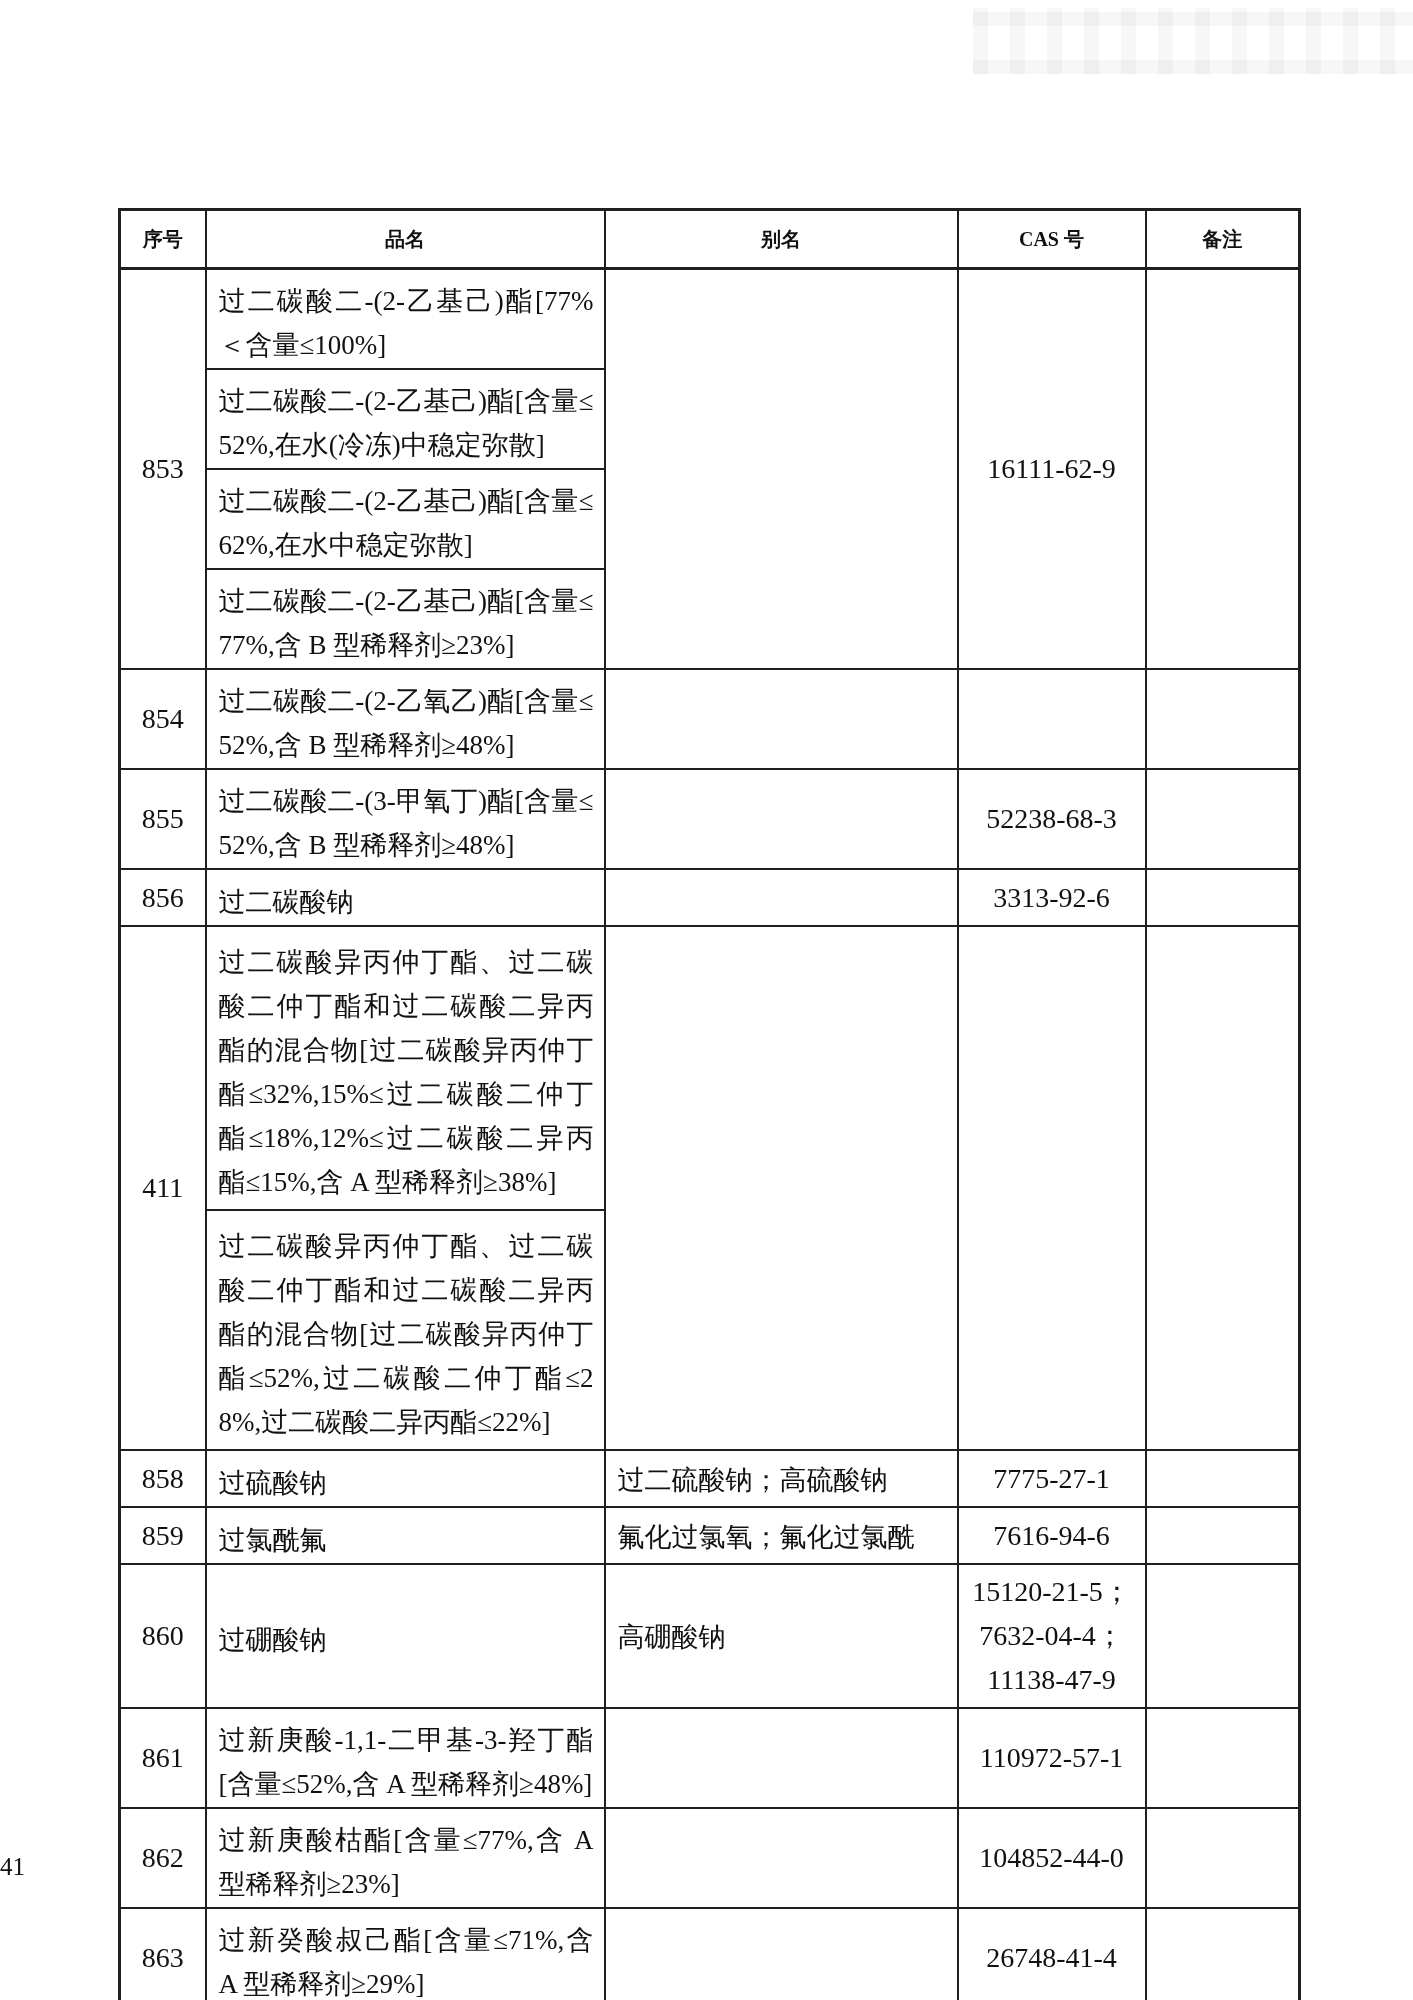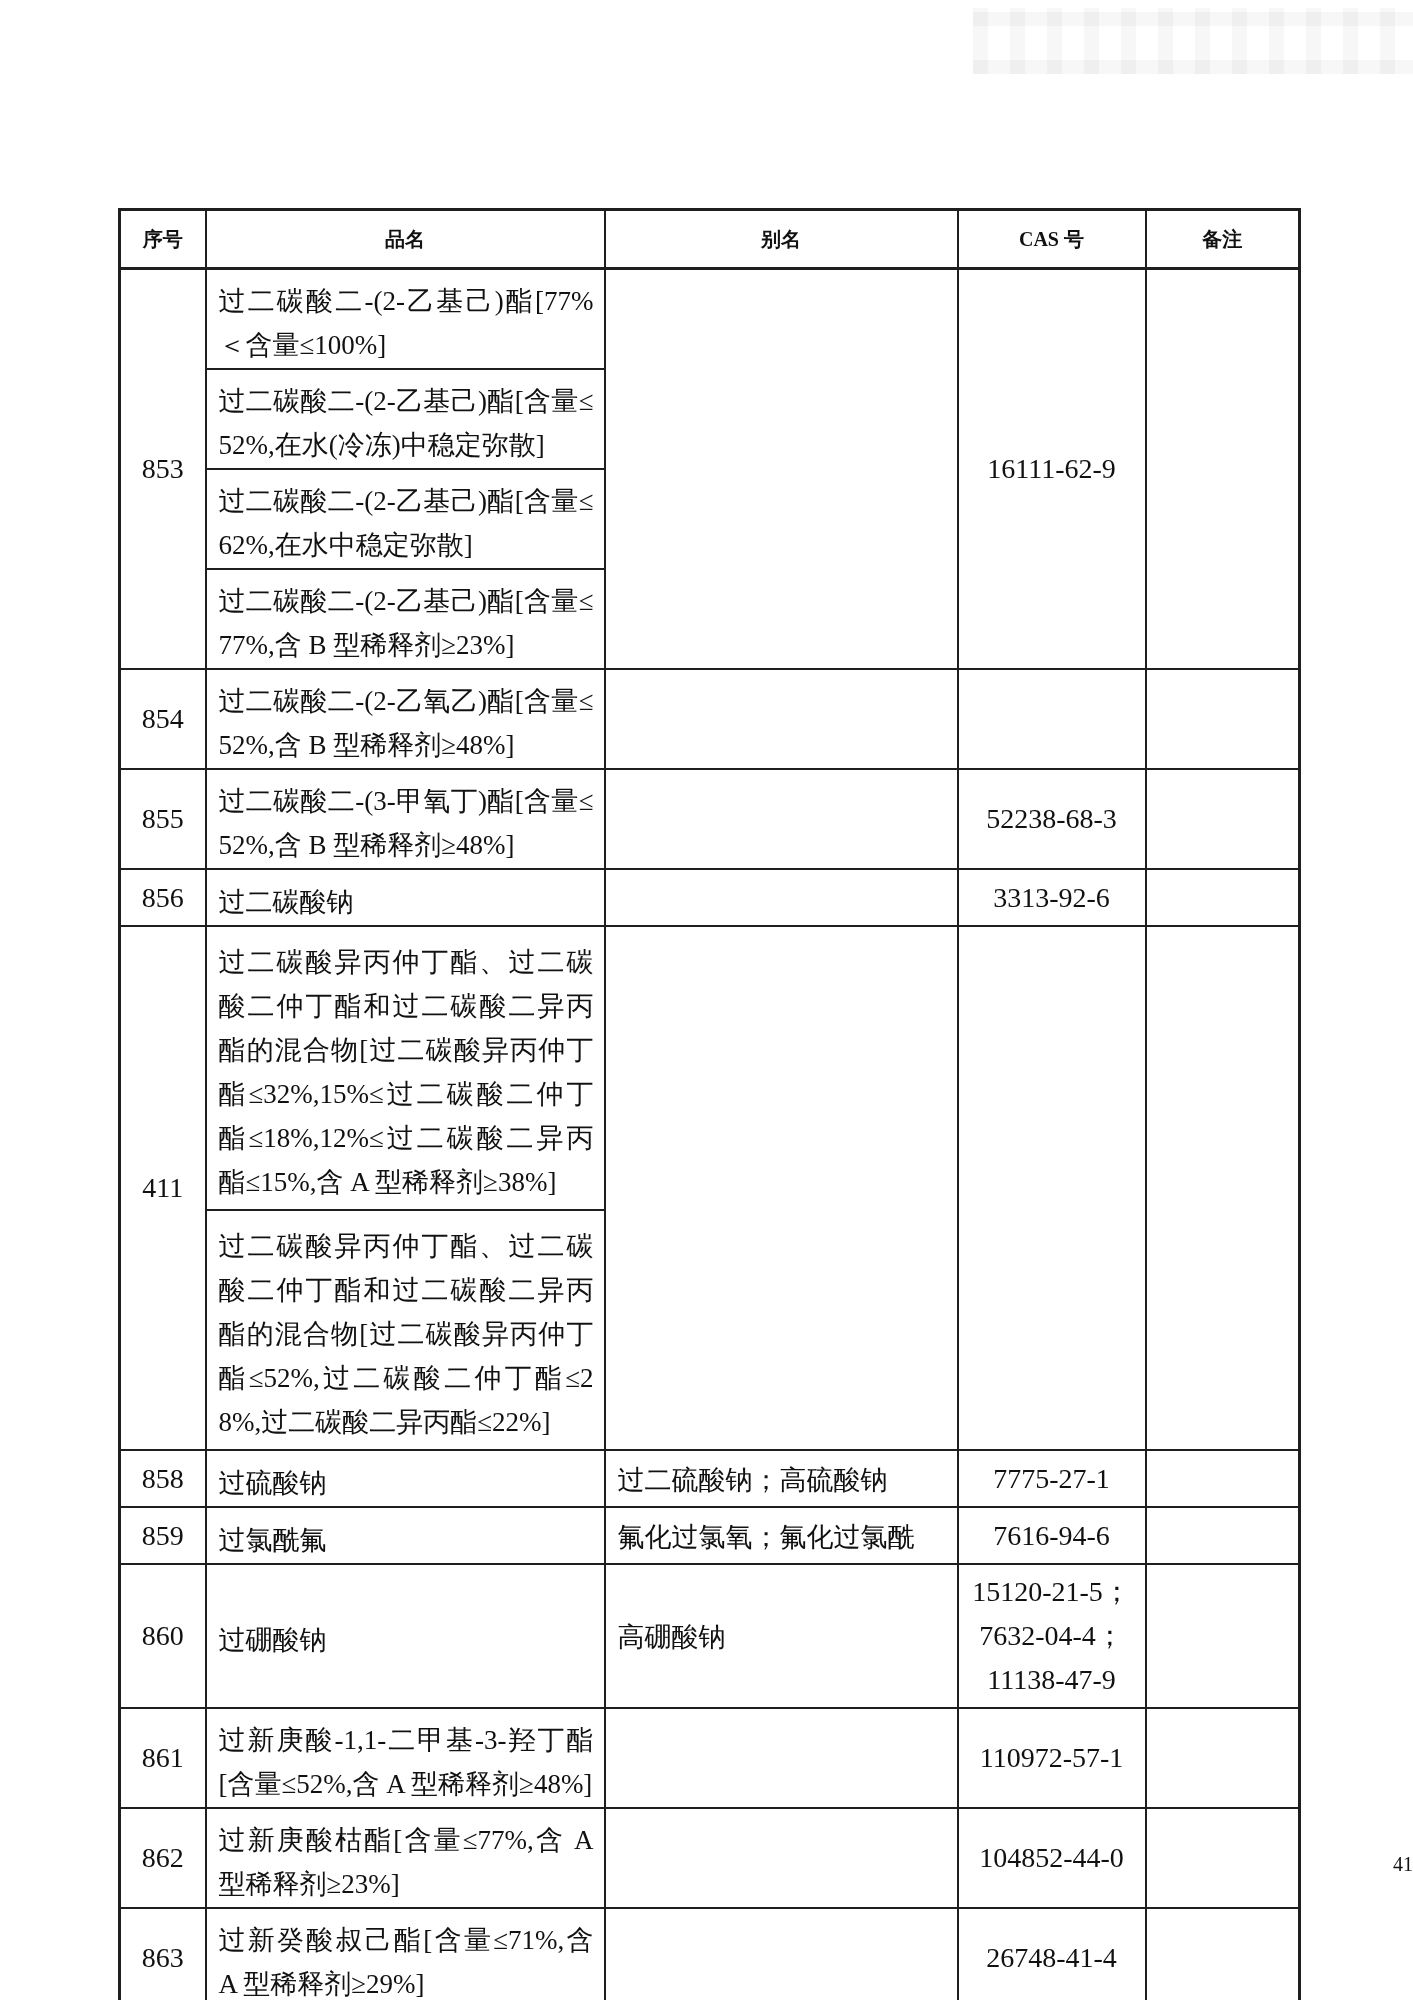--- a/index.html
+++ b/index.html
@@ -63,22 +63,22 @@
     white-space: pre-line;
     margin-left: 32px;
   }
   td.note {
     text-align: center;
   }
   .page-number {
     position: absolute;
     left: 0; top: 1853px;
     width: 1413px;
-    text-align: right;
-    font-size: 20px;
+    text-align: left;
+    font-size: 25px;
   }
 </style>
 </head>
 <body>
 
 <div class="watermark"></div>
 
 <table class="doc-table">
   <colgroup>
     <col style="width:86px">

